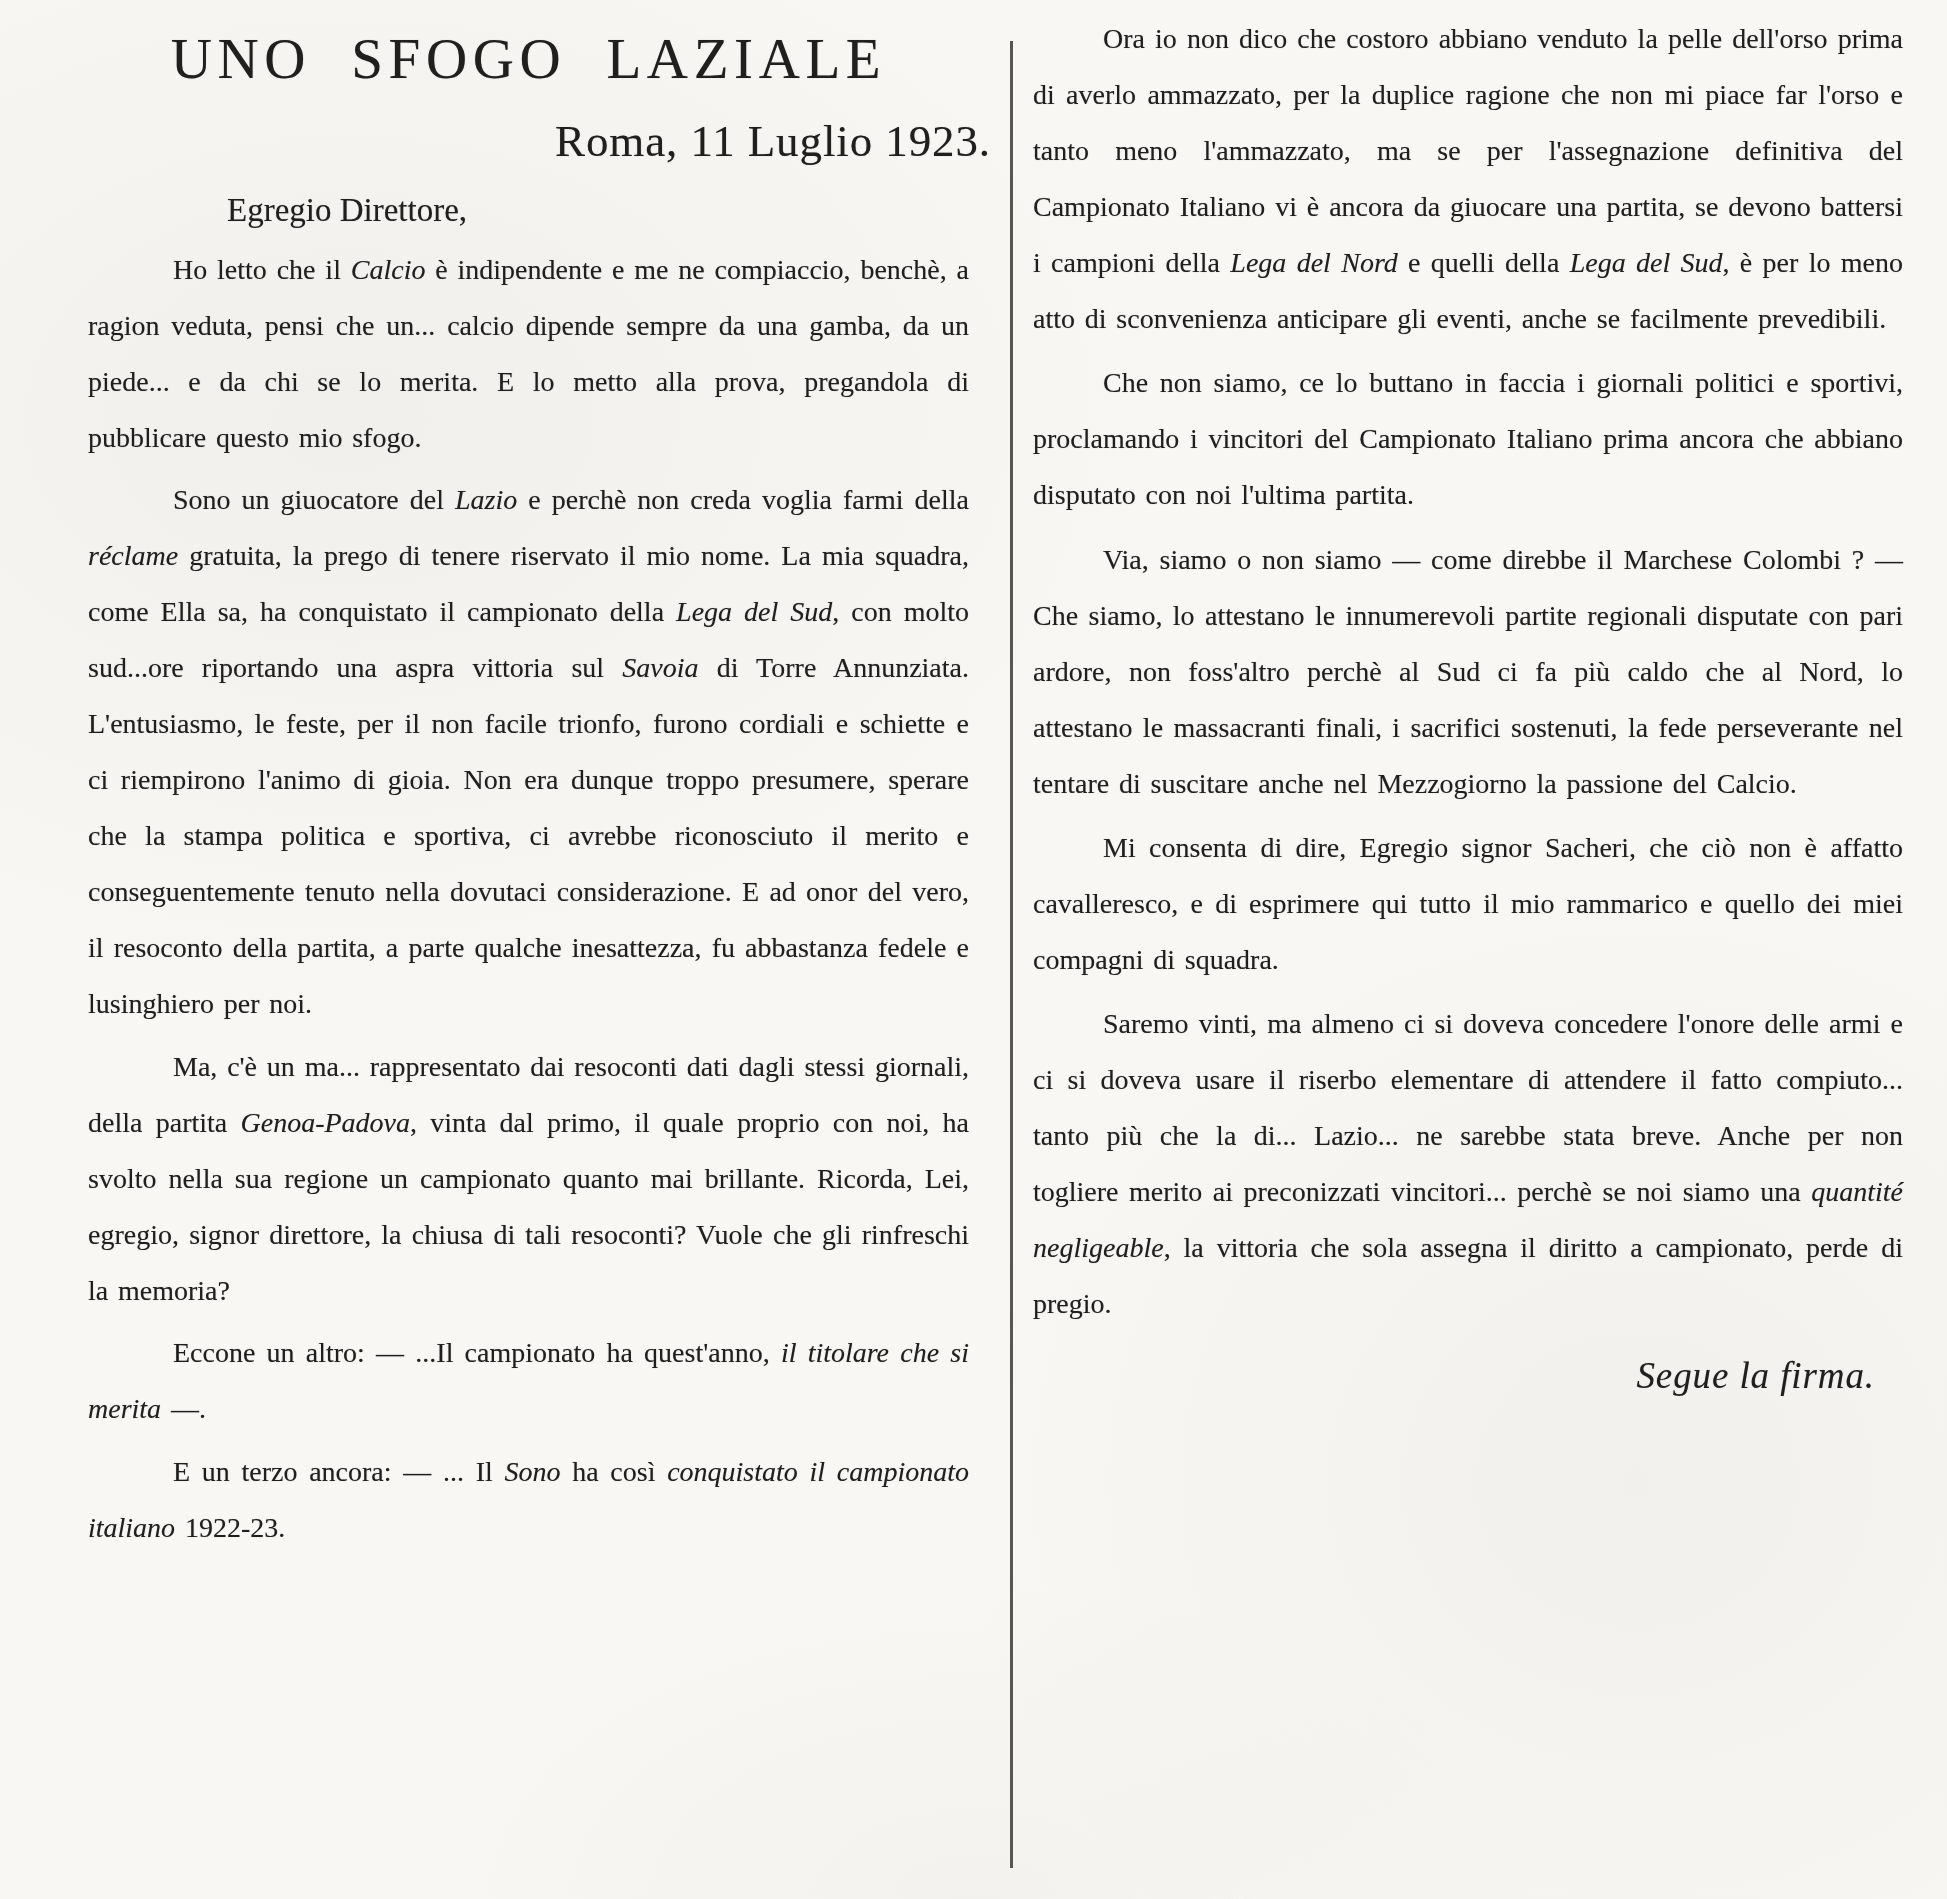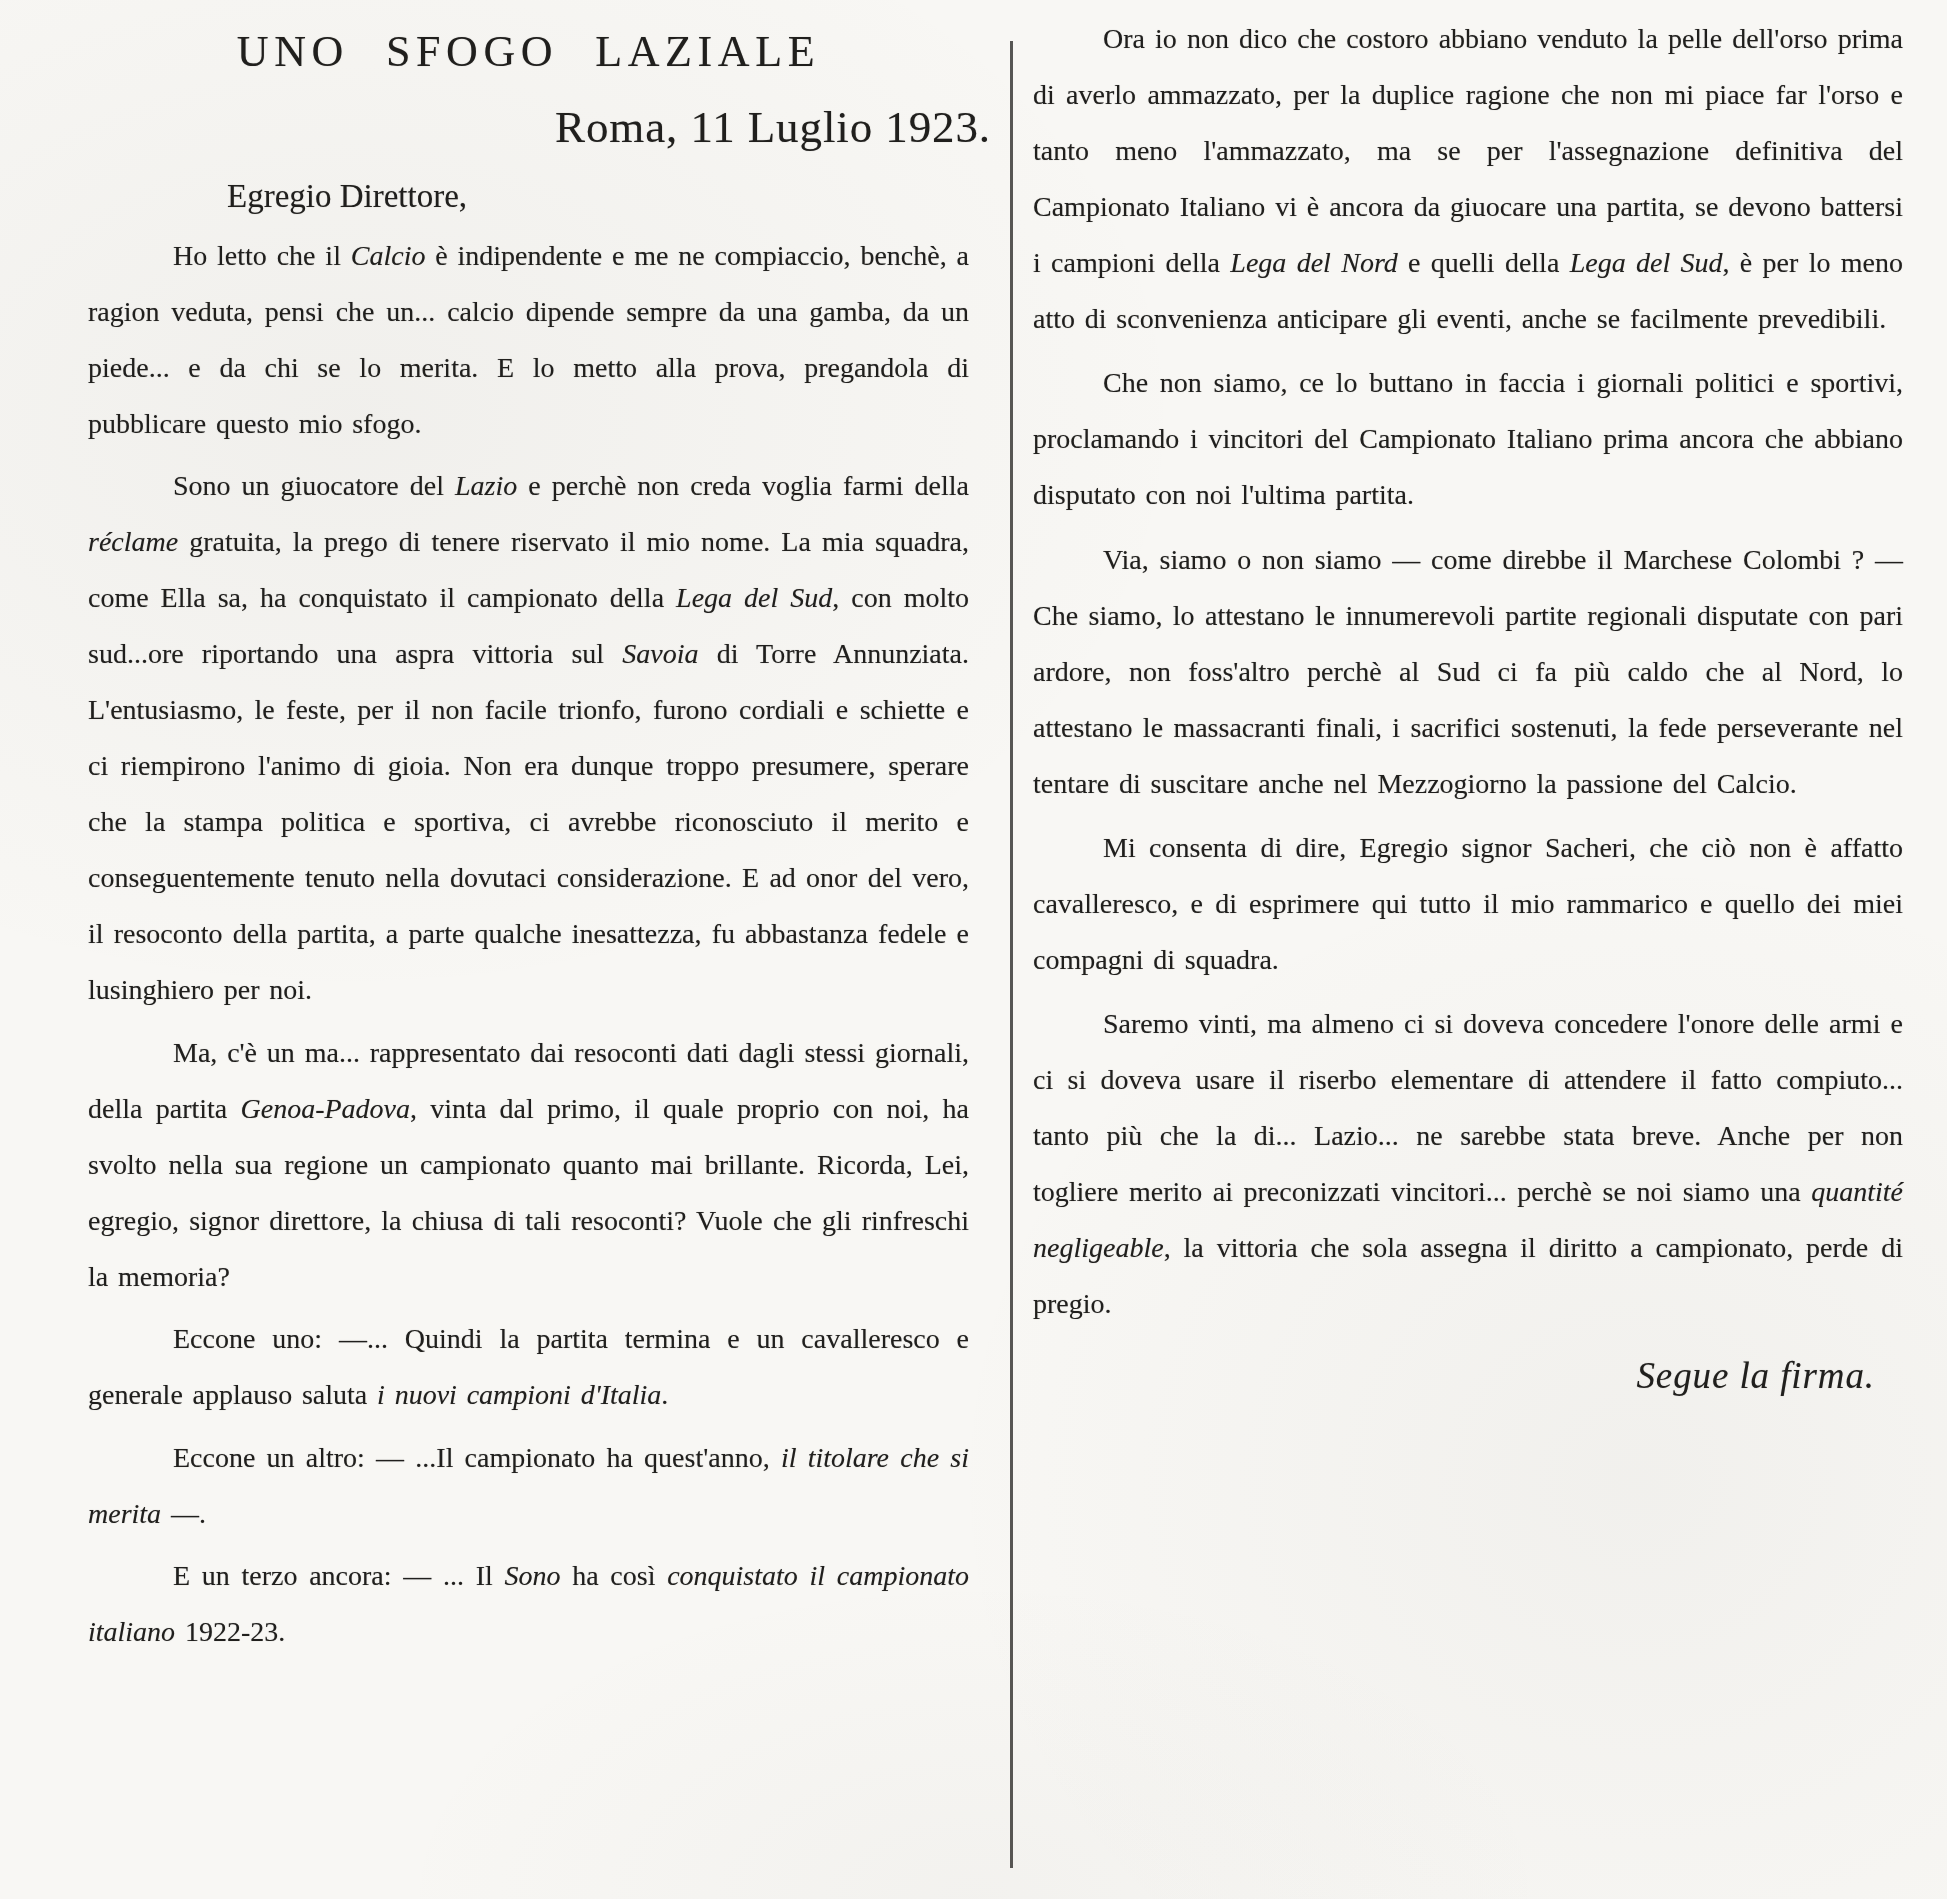--- a/index.html
+++ b/index.html
@@ -36,21 +36,21 @@
   .divider {
     position: absolute;
     left: 1010px;
     top: 41px;
     width: 2.8px;
     height: 1827px;
     background: var(--divider, #3b3a37);
     opacity: 0.85;
   }
   .title {
-    font-size: 44px;
+    font-size: 57px;
     font-weight: normal;
     letter-spacing: 5.6px;
     word-spacing: 20.4px;
     text-align: center;
     white-space: nowrap;
     margin: 11px 0 0 0;
   }
   .dateline {
     font-size: 45px;
     text-align: right;
@@ -89,21 +89,20 @@
 <div class="page ink">
 
   <div class="col left">
     <h1 class="title">UNO SFOGO LAZIALE</h1>
     <div class="dateline">Roma, 11 Luglio 1923.</div>
     <div class="salutation">Egregio Direttore,</div>
     <div class="paras" id="left-paras">
         <p class="para"><span>Ho letto che il </span><i>Calcio</i><span> è indipendente e me ne compiaccio, benchè, a ragion veduta, pensi che un... calcio dipende sempre da una gamba, da un piede... e da chi se lo merita. E lo metto alla prova, pregandola di pubblicare questo mio sfogo.</span></p>
         <p class="para"><span>Sono un giuocatore del </span><i>Lazio</i><span> e perchè non creda voglia farmi della </span><i>réclame</i><span> gratuita, la prego di tenere riservato il mio nome. La mia squadra, come Ella sa, ha conquistato il campionato della </span><i>Lega del Sud</i><span>, con molto sud...ore riportando una aspra vittoria sul </span><i>Savoia</i><span> di Torre Annunziata. L'entusiasmo, le feste, per il non facile trionfo, furono cordiali e schiette e ci riempirono l'animo di gioia. Non era dunque troppo presumere, sperare che la stampa politica e sportiva, ci avrebbe riconosciuto il merito e conseguentemente tenuto nella dovutaci considerazione. E ad onor del vero, il resoconto della partita, a parte qualche inesattezza, fu abbastanza fedele e lusinghiero per noi.</span></p>
         <p class="para"><span>Ma, c'è un ma... rappresentato dai resoconti dati dagli stessi giornali, della partita </span><i>Genoa-Padova</i><span>, vinta dal primo, il quale proprio con noi, ha svolto nella sua regione un campionato quanto mai brillante. Ricorda, Lei, egregio, signor direttore, la chiusa di tali resoconti? Vuole che gli rinfreschi la memoria?</span></p>
-        <p class="para"><span>Eccone uno: —... Quindi la partita termina e un cavalleresco e generale applauso saluta </span><i>i nuovi campioni d'Italia</i><span>.</span></p>
         <p class="para"><span>Eccone un altro: — ...Il campionato ha quest'anno, </span><i>il titolare che si merita</i><span> —.</span></p>
         <p class="para"><span>E un terzo ancora: — ... Il </span><i>Sono</i><span> ha così </span><i>conquistato il campionato italiano</i><span> 1922-23.</span></p>
       </div>
   </div>
 
   <div class="divider"></div>
 
   <div class="col right">
     <div class="paras" id="right-paras">
         <p class="para"><span>Ora io non dico che costoro abbiano venduto la pelle dell'orso prima di averlo ammazzato, per la duplice ragione che non mi piace far l'orso e tanto meno l'ammazzato, ma se per l'assegnazione definitiva del Campionato Italiano vi è ancora da giuocare una partita, se devono battersi i campioni della </span><i>Lega del Nord</i><span> e quelli della </span><i>Lega del Sud</i><span>, è per lo meno atto di sconvenienza anticipare gli eventi, anche se facilmente prevedibili.</span></p>

